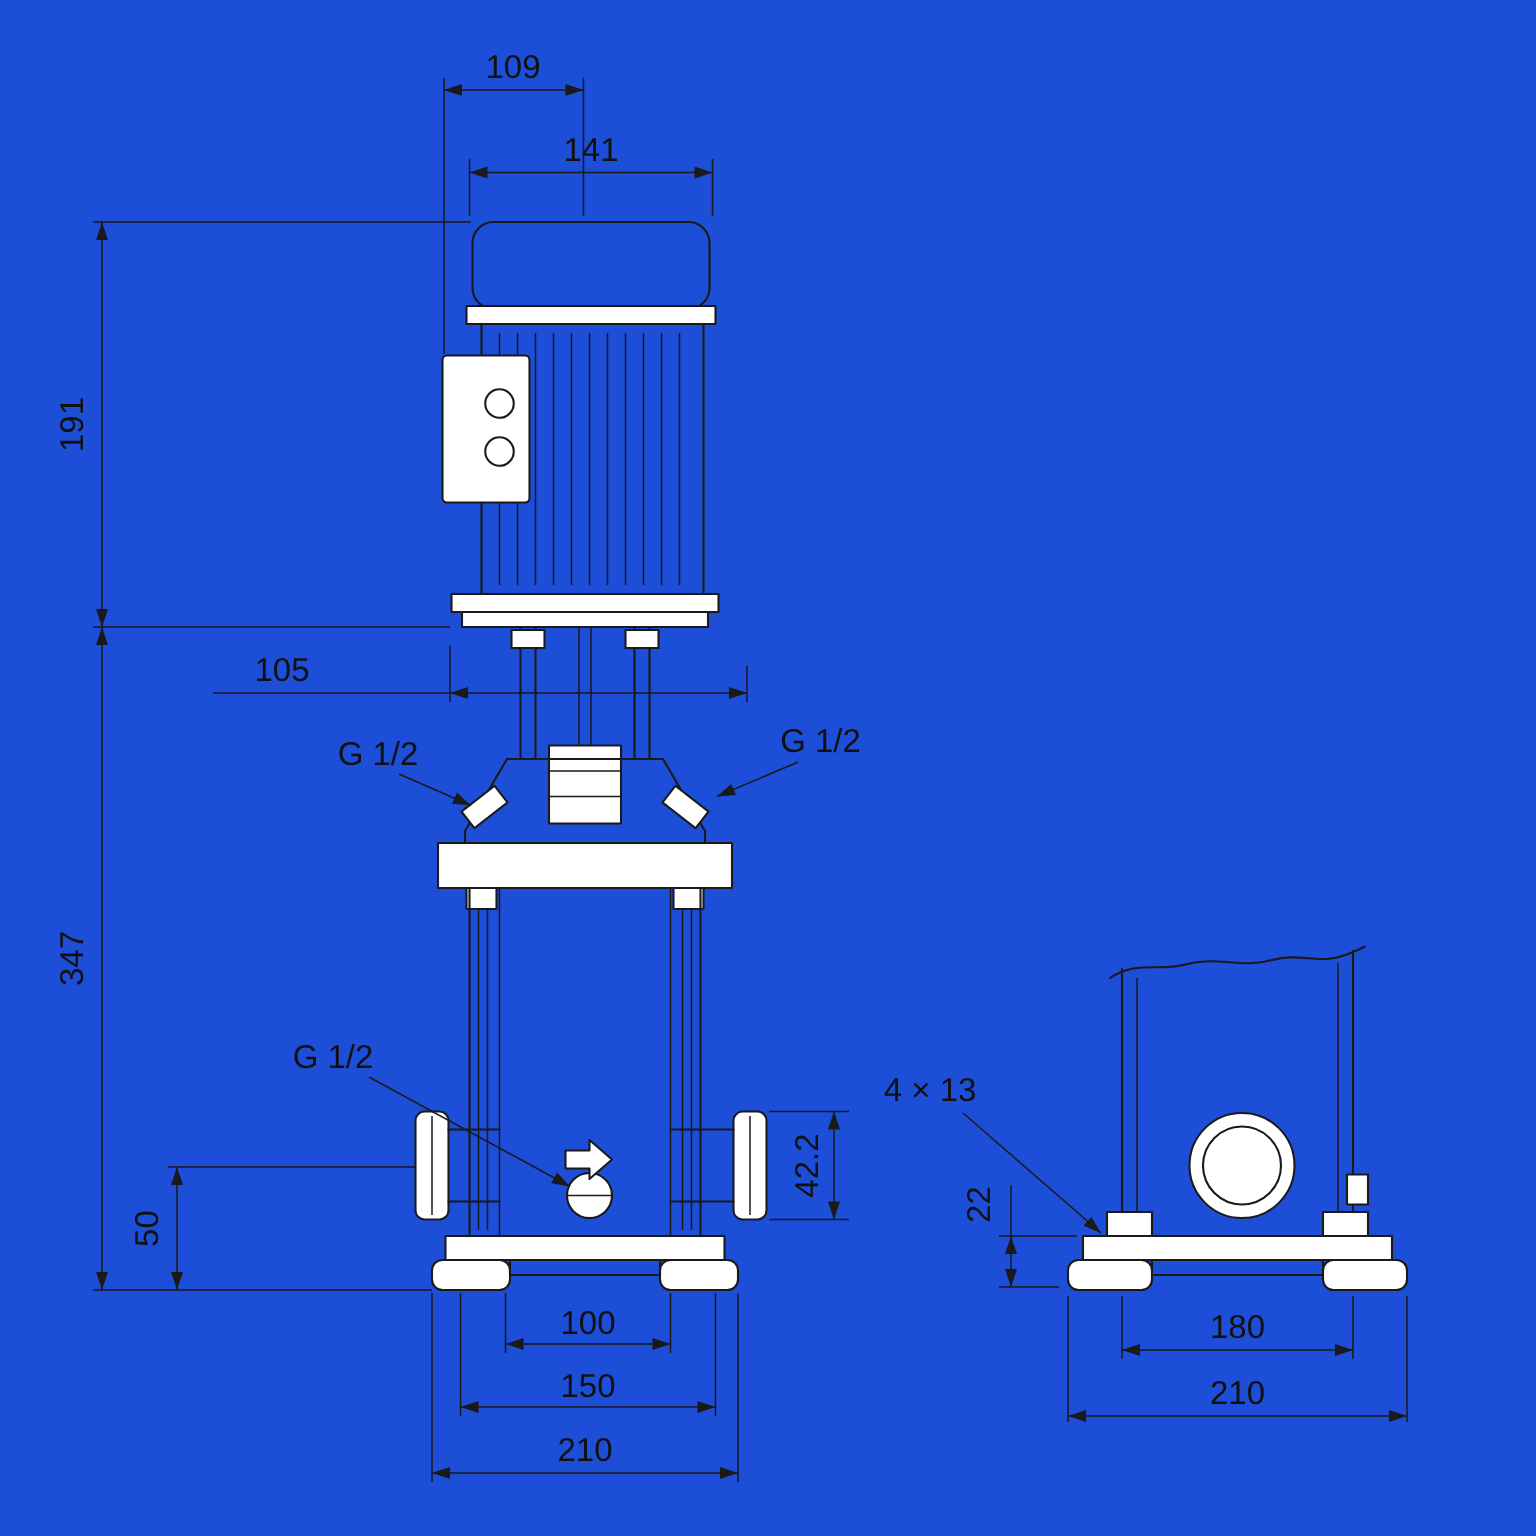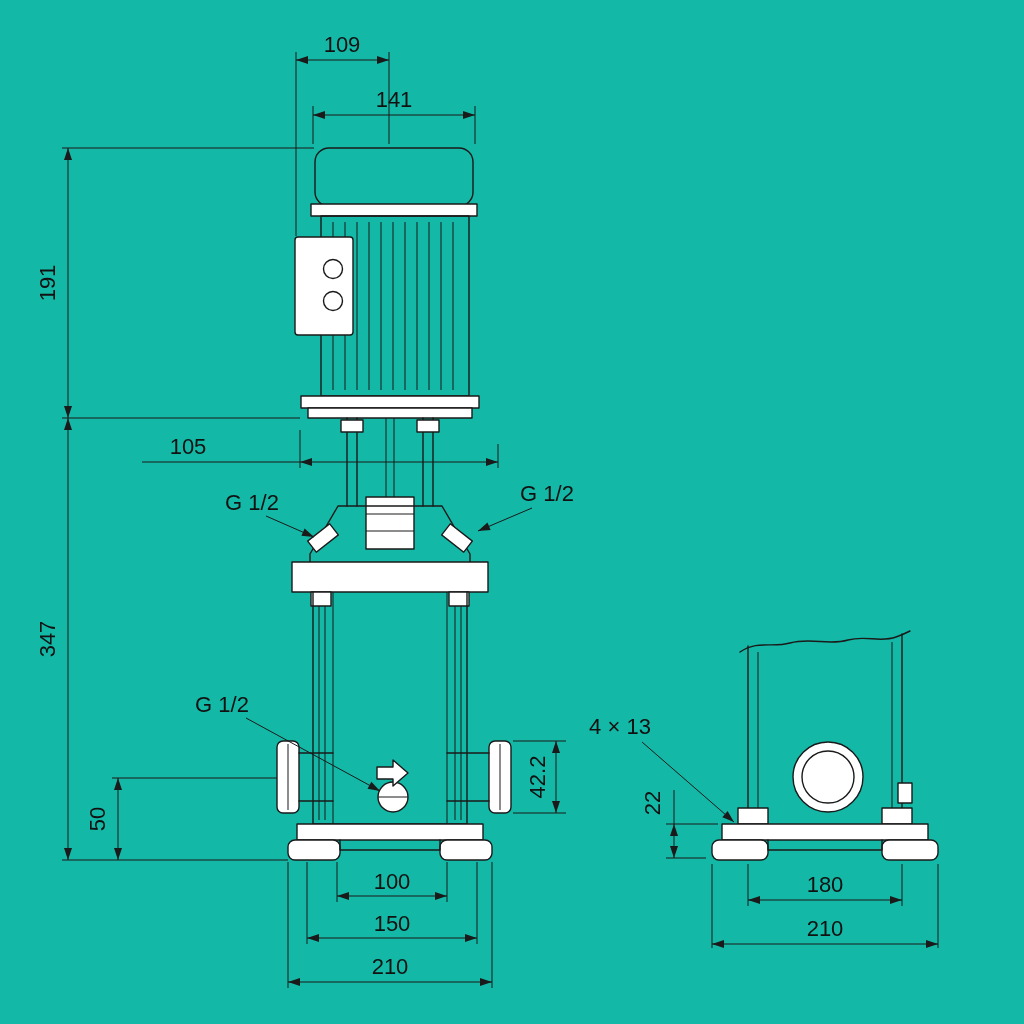--- a/index.html
+++ b/index.html
@@ -1,16 +1,16 @@
 <!DOCTYPE html>
 <html><head>
 <meta charset="utf-8">
 <style>
   html,body{margin:0;padding:0;background:#ffffff;}
-  .canvas{position:relative;width:1024px;height:1024px;background:#14b8a6;overflow:hidden;
+  .canvas{position:relative;width:1024px;height:1024px;background:#1d4ed8;overflow:hidden;
           font-family:"Liberation Sans", sans-serif;}
   svg text{font-family:"Liberation Sans", sans-serif;font-size:22px;fill:#111111;}
   .obj{stroke:#1a1a1a;stroke-width:1.4;fill:none;stroke-linecap:round;stroke-linejoin:round;}
   .thin{stroke:#1a1a1a;stroke-width:1;fill:none;}
   .wfill{fill:#ffffff;}
 </style>
 </head>
 <body>
 
 <div class="canvas">

